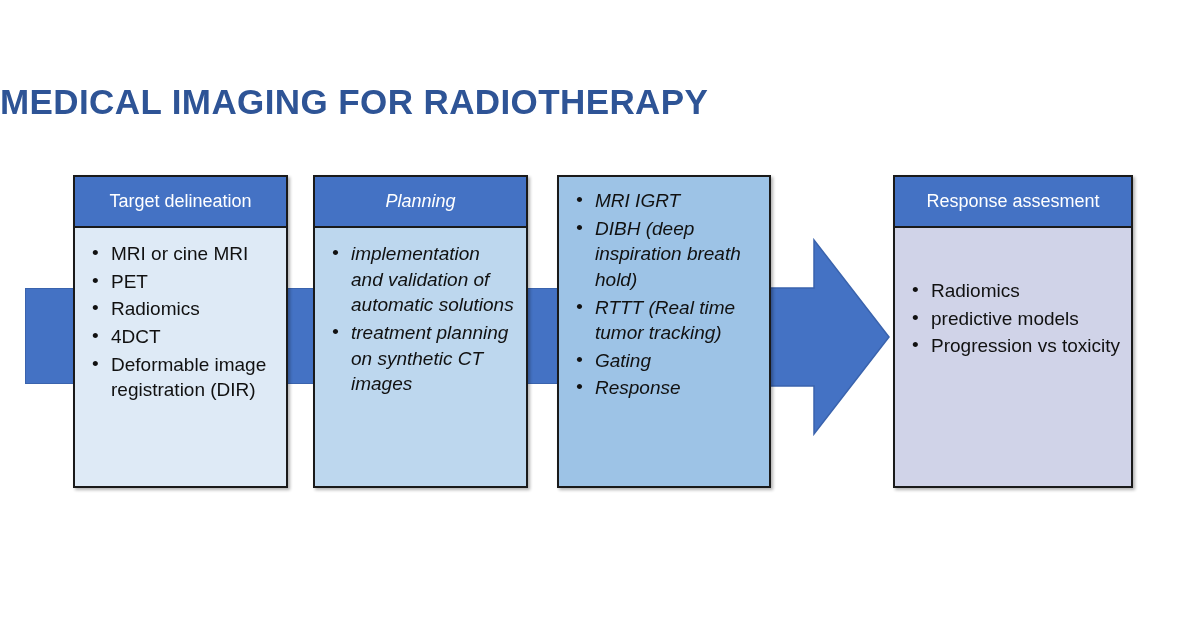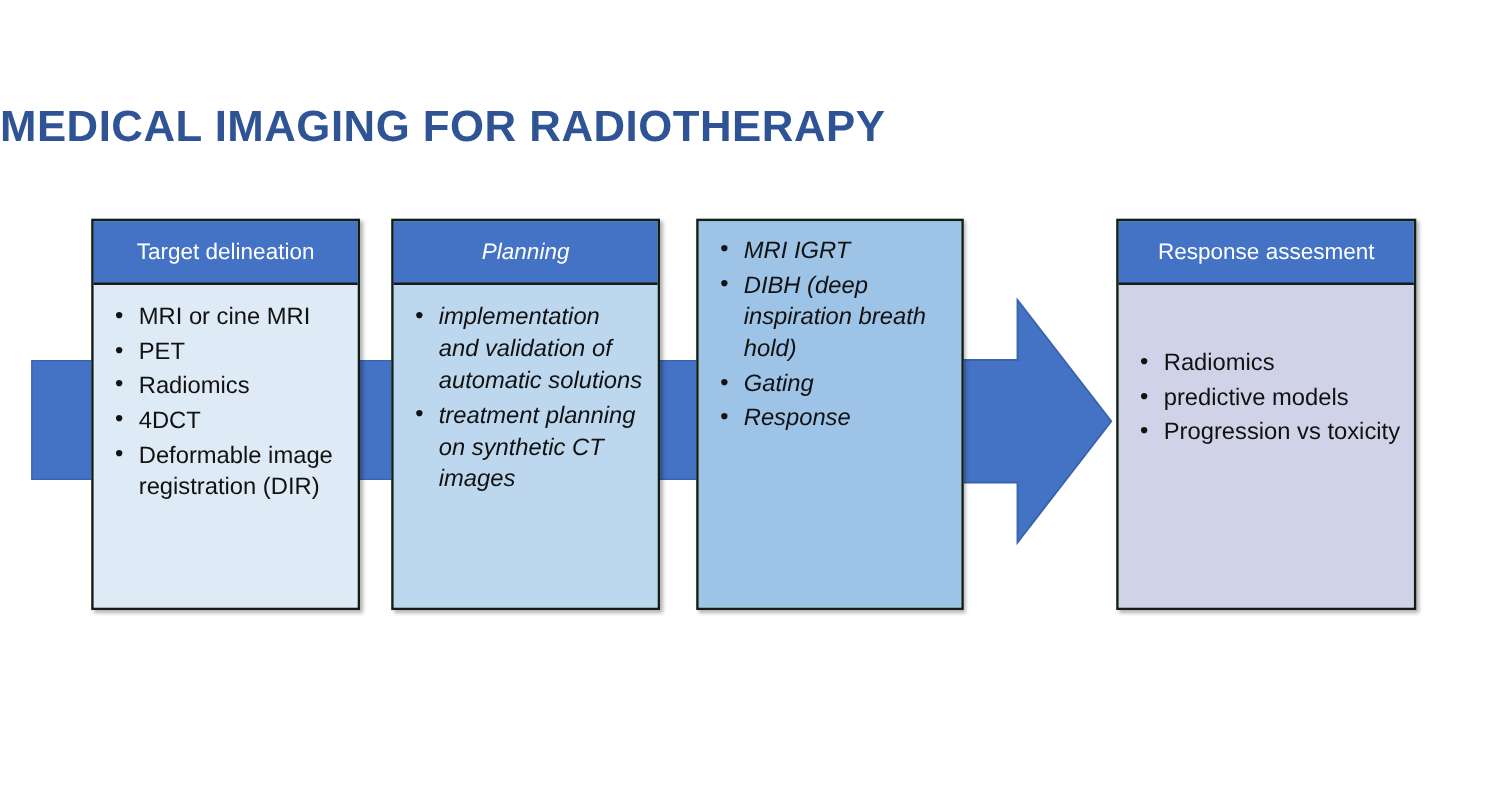--- a/index.html
+++ b/index.html
@@ -160,20 +160,21 @@
       <li>treatment planning on synthetic CT images</li>
     </ul>
   </div>
 </div>
 
 <div class="box" id="box-igrt">
   <div class="box-body">
     <ul class="bullets">
       <li>MRI IGRT</li>
       <li>DIBH (deep inspiration breath hold)</li>
+      <li>RTTT (Real time tumor tracking)</li>
       <li>Gating</li>
       <li>Response</li>
     </ul>
   </div>
 </div>
 
 <div class="box" id="box-response">
   <div class="box-header">Response assesment</div>
   <div class="box-body">
     <ul class="bullets">

